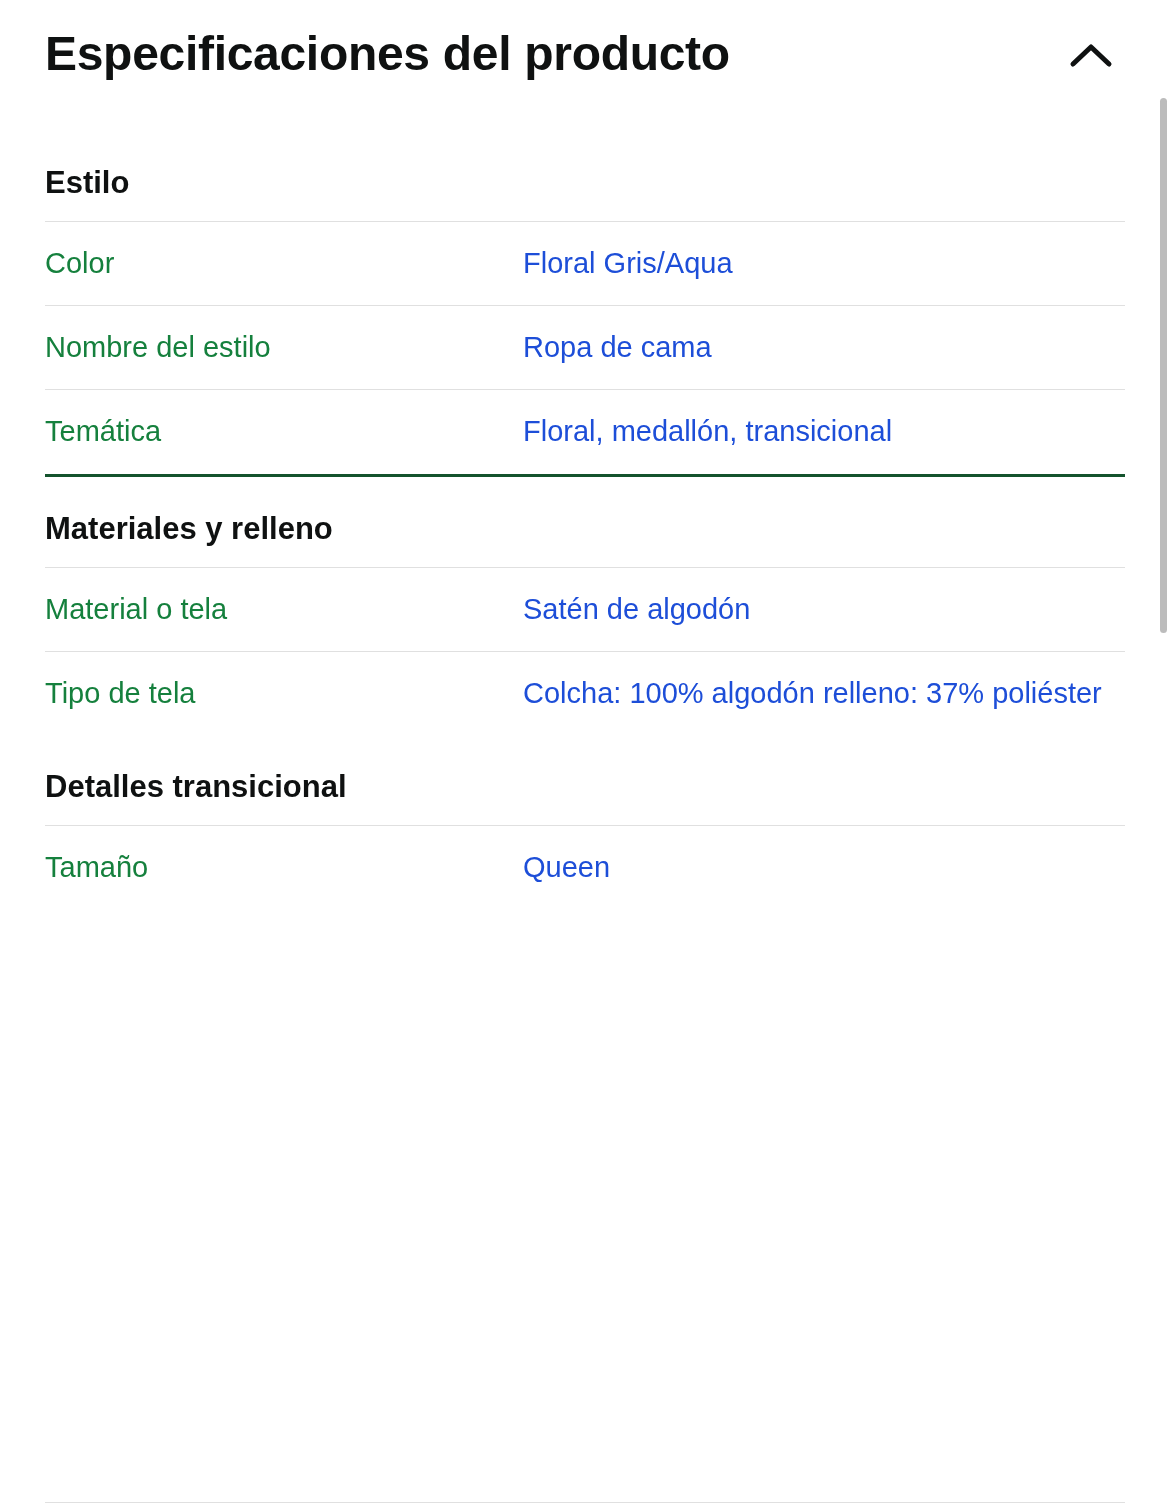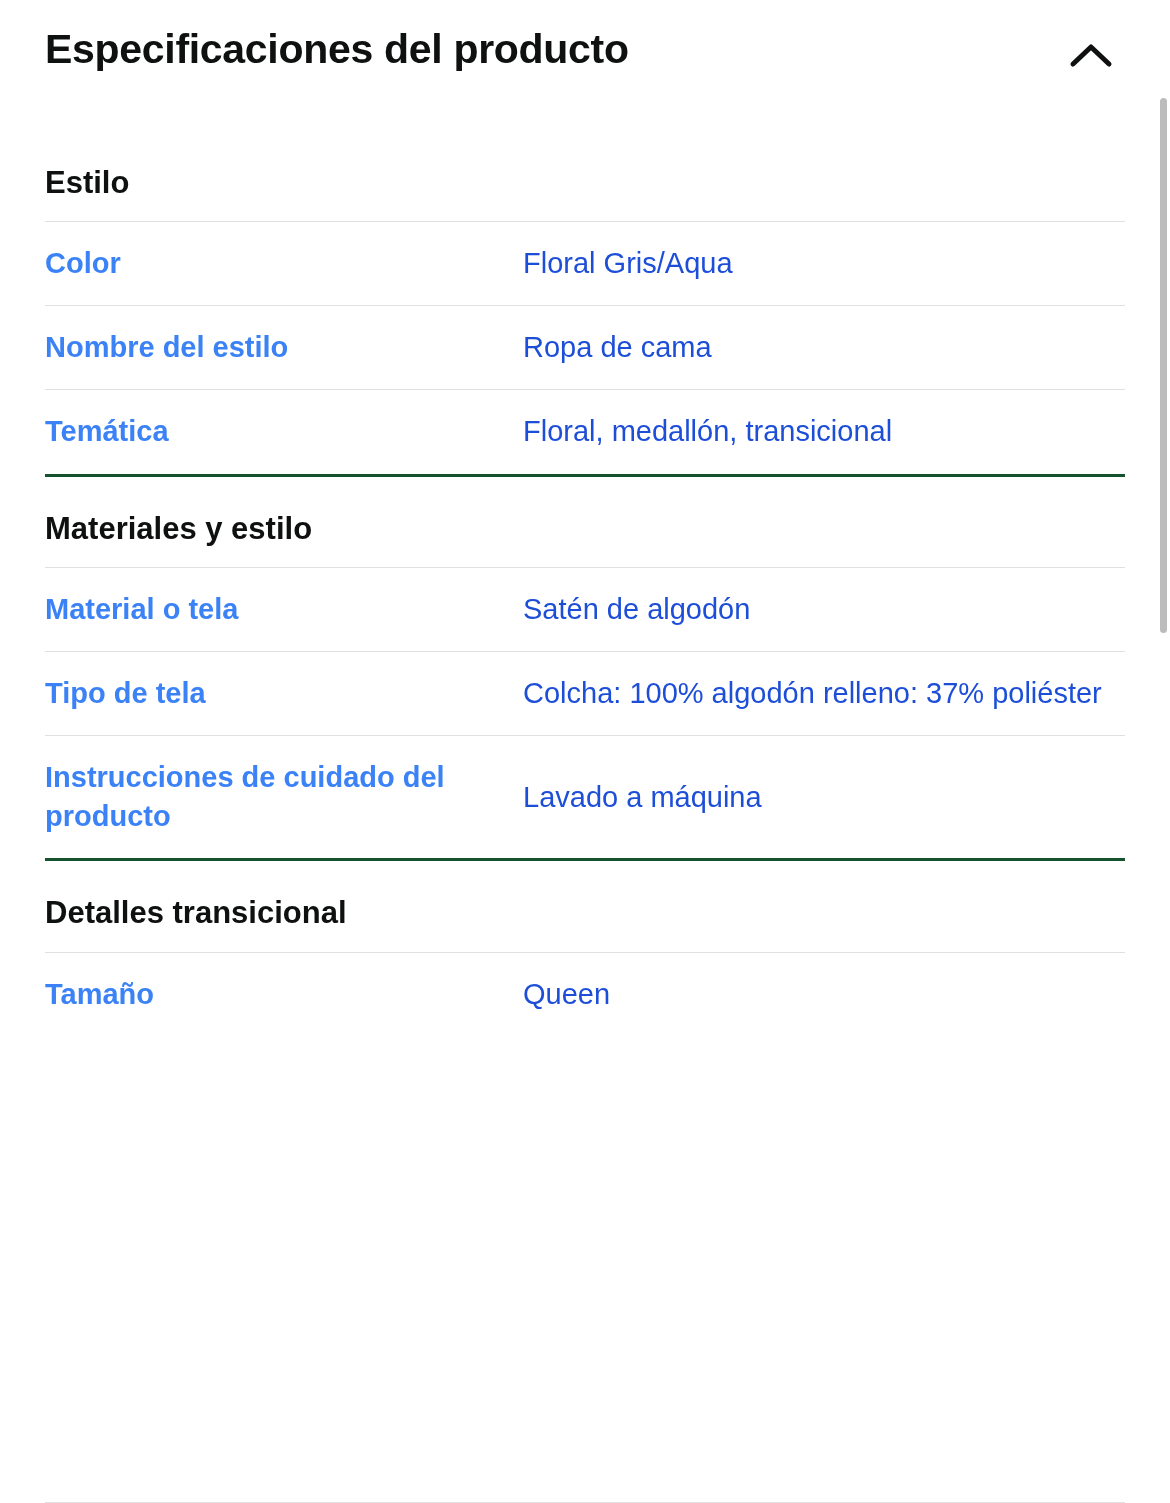--- a/index.html
+++ b/index.html
@@ -26,21 +26,21 @@
 
   
   .panel-header {
     display: flex;
     align-items: flex-start;
     justify-content: space-between;
     padding-top: 26px;
     padding-right: 6px;
   }
   .panel-title {
-    font-size: 41px;
+    font-size: 48px;
     font-weight: 700;
     letter-spacing: -0.3px;
     line-height: 1.15;
     color: #0f1111;
   }
   .chevron-btn {
     width: 56px;
     height: 52px;
     display: flex;
     align-items: center;
@@ -73,22 +73,22 @@
     border-top: 1px solid #e0e0e0;
   }
   .spec-table td {
     padding: 22px 0 22px 0;
     vertical-align: middle;
     font-size: 29px;
     line-height: 1.35;
   }
   .spec-label {
     width: 478px;
-    font-weight: 700;
-    color: #3b82f6;
+    font-weight: 400;
+    color: #15803d;
     padding-right: 16px;
   }
   .spec-value {
     color: #1d4ed8;
     font-weight: 400;
   }
   .last-row-border {
     border-bottom: 3px solid #14532d;
   }
 
@@ -148,34 +148,30 @@
         <td class="spec-label">Nombre del estilo</td>
         <td class="spec-value">Ropa de cama</td>
       </tr>
       <tr class="last-row-border">
         <td class="spec-label">Temática</td>
         <td class="spec-value">Floral, medallón, transicional</td>
       </tr>
     </tbody>
   </table>
 
-  <div class="section-heading section-materiales">Materiales y estilo</div>
+  <div class="section-heading section-materiales">Materiales y relleno</div>
   <table class="spec-table">
     <tbody>
       <tr>
         <td class="spec-label">Material o tela</td>
         <td class="spec-value">Satén de algodón</td>
       </tr>
       <tr>
         <td class="spec-label">Tipo de tela</td>
         <td class="spec-value">Colcha: 100% algodón relleno: 37% poliéster</td>
-      </tr>
-      <tr class="last-row-border">
-        <td class="spec-label">Instrucciones de cuidado del producto</td>
-        <td class="spec-value">Lavado a máquina</td>
       </tr>
     </tbody>
   </table>
 
   <div class="section-heading section-detalles">Detalles transicional</div>
   <table class="spec-table">
     <tbody>
       <tr>
         <td class="spec-label">Tamaño</td>
         <td class="spec-value">Queen</td>

